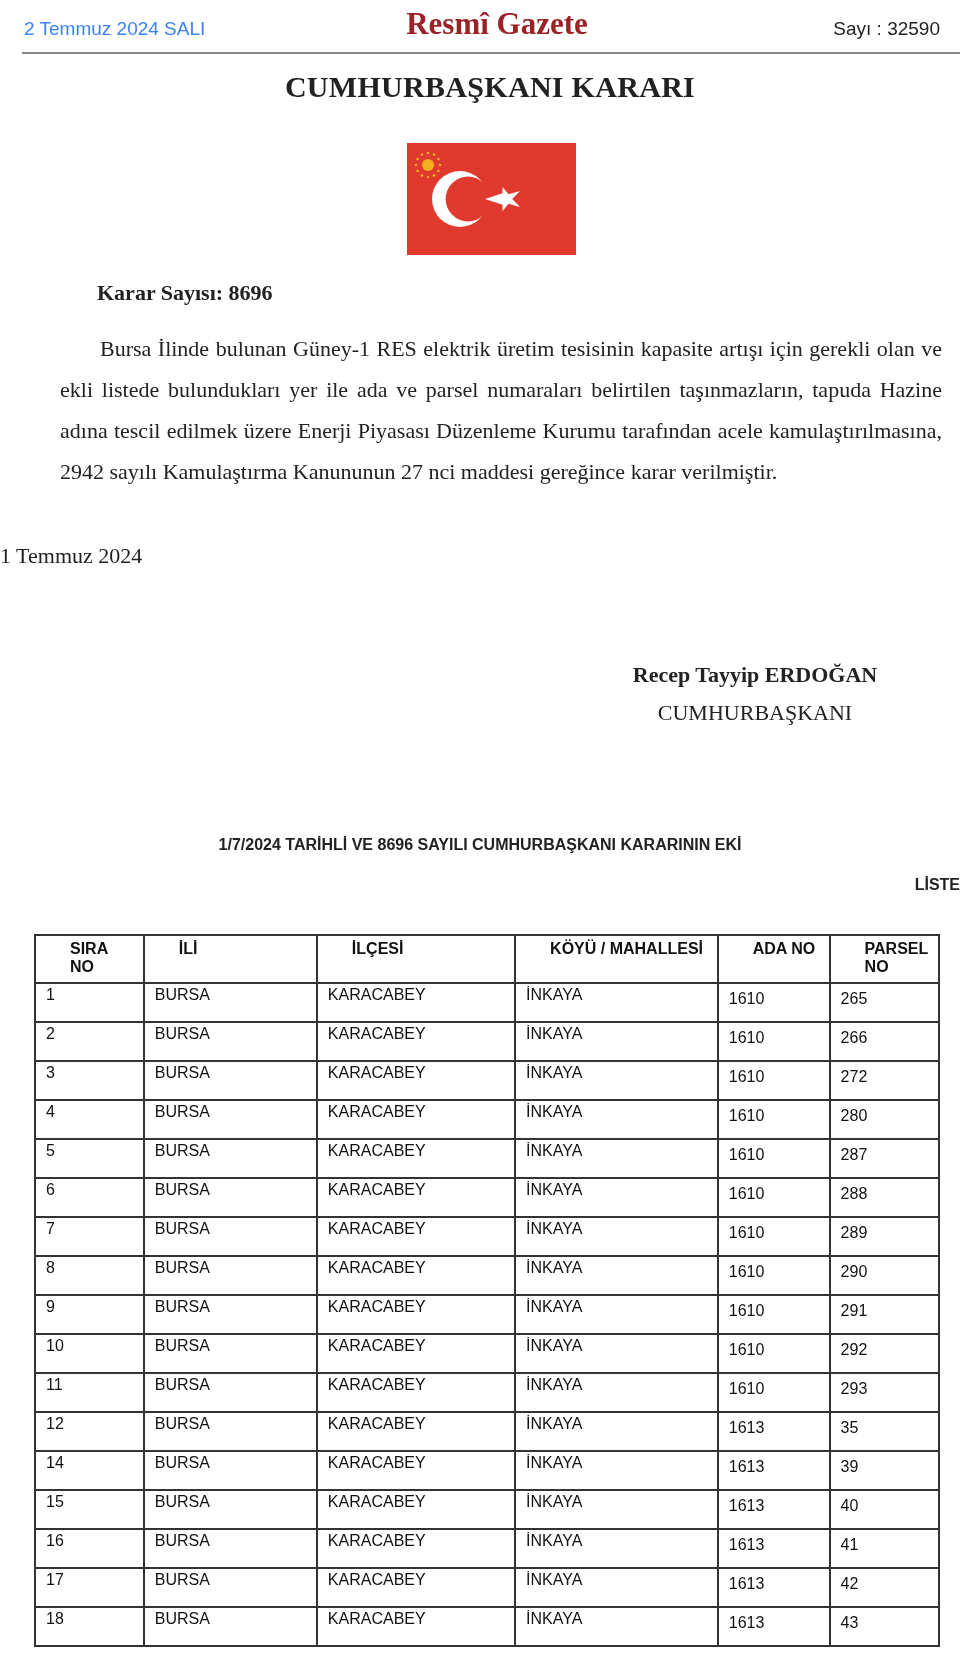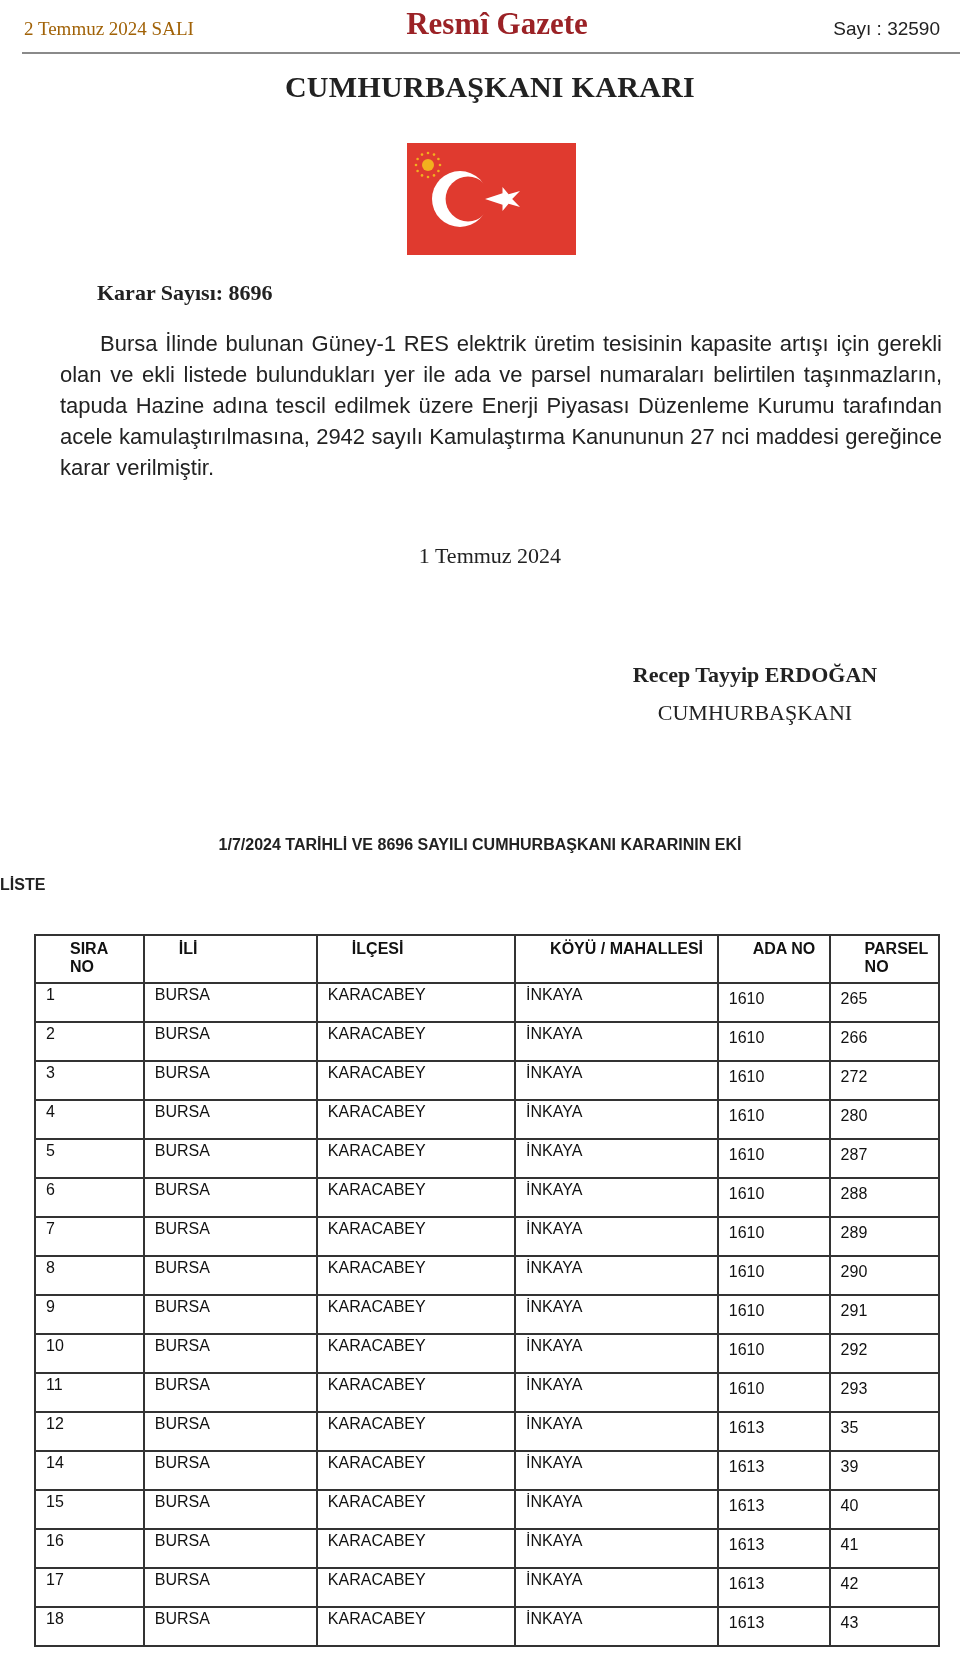--- a/index.html
+++ b/index.html
@@ -1,30 +1,30 @@
 <!DOCTYPE html>
 <html><head>
 <meta charset="utf-8">
 <style>
   html, body { margin: 0; padding: 0; background: #ffffff; }
   body { width: 980px; height: 1656px; position: relative; overflow: hidden; color: #222; }
   .header { position: absolute; left: 0; top: 0; width: 980px; height: 56px; }
-  .hdr-date { position: absolute; left: 24px; top: 18px; font-family: Liberation Serif, serif; font-size: 19px; color: #a16207; }
+  .hdr-date { position: absolute; left: 24px; top: 18px; font-family: Liberation Sans, sans-serif; font-size: 19px; color: #3b82f6; }
   .hdr-title { position: absolute; left: 0; width: 980px; text-align: center; top: 6px; font-family: "Liberation Serif", serif; font-weight: bold; font-size: 31px; color: #9b2226; padding-left: 7px; }
   .hdr-issue { position: absolute; right: 40px; top: 18px; font-family: "Liberation Sans", sans-serif; font-size: 19px; color: #222; }
   .hdr-rule { position: absolute; left: 22px; top: 52px; width: 938px; height: 2px; background: #8a8a8a; }
   .doc-title { position: absolute; left: 0; width: 980px; text-align: center; top: 70px; font-family: "Liberation Serif", serif; font-weight: bold; font-size: 30px; color: #222; letter-spacing: 0.3px; }
   .flag { position: absolute; left: 407px; top: 143px; width: 169px; height: 112px; }
   .karar-no { position: absolute; left: 97px; top: 280px; font-family: "Liberation Serif", serif; font-weight: bold; font-size: 22px; }
-  .body-text { position: absolute; left: 60px; top: 328px; width: 882px; font-family: Liberation Sans, sans-serif; font-size: 22px; line-height: 31px; text-align: justify; text-indent: 40px; }
-  .sign-date { position: absolute; left: 0; width: 980px; text-align: center; top: 543px; font-family: "Liberation Serif", serif; font-size: 22px; }
+  .body-text { position: absolute; left: 60px; top: 328px; width: 882px; font-family: Liberation Serif, serif; font-size: 22px; line-height: 41px; text-align: justify; text-indent: 40px; }
+  .sign-date { position: absolute; left: 0; width: 980px; text-align: left; top: 543px; font-family: "Liberation Serif", serif; font-size: 22px; }
   .signer { position: absolute; left: 600px; width: 310px; text-align: center; top: 662px; font-family: "Liberation Serif", serif; font-weight: bold; font-size: 22px; }
   .signer-title { position: absolute; left: 600px; width: 310px; text-align: center; top: 700px; font-family: "Liberation Serif", serif; font-size: 22px; }
   .annex-title { position: absolute; left: 0; width: 960px; text-align: center; top: 836px; font-family: "Liberation Sans", sans-serif; font-weight: bold; font-size: 16px; }
-  .annex-sub { position: absolute; left: 0; width: 960px; text-align: left; top: 876px; font-family: "Liberation Sans", sans-serif; font-weight: bold; font-size: 16px; }
+  .annex-sub { position: absolute; left: 0; width: 960px; text-align: right; top: 876px; font-family: "Liberation Sans", sans-serif; font-weight: bold; font-size: 16px; }
   table.list { position: absolute; left: 34px; top: 934px; width: 906px; border-collapse: collapse; font-family: "Liberation Sans", sans-serif; font-size: 16px; color: #111; }
   table.list th, table.list td { border: 2px solid #333; padding: 2px 10px 6px 10px; text-align: left; height: 25px; vertical-align: top; }
   table.list th { font-weight: bold; height: 28px; padding-top: 4px; padding-left: 34px; }
   table.list td.num { padding-top: 6px; }
 </style>
 </head>
 <body>
 
 <div class="header">
   <div class="hdr-date">2 Temmuz 2024 SALI</div>

